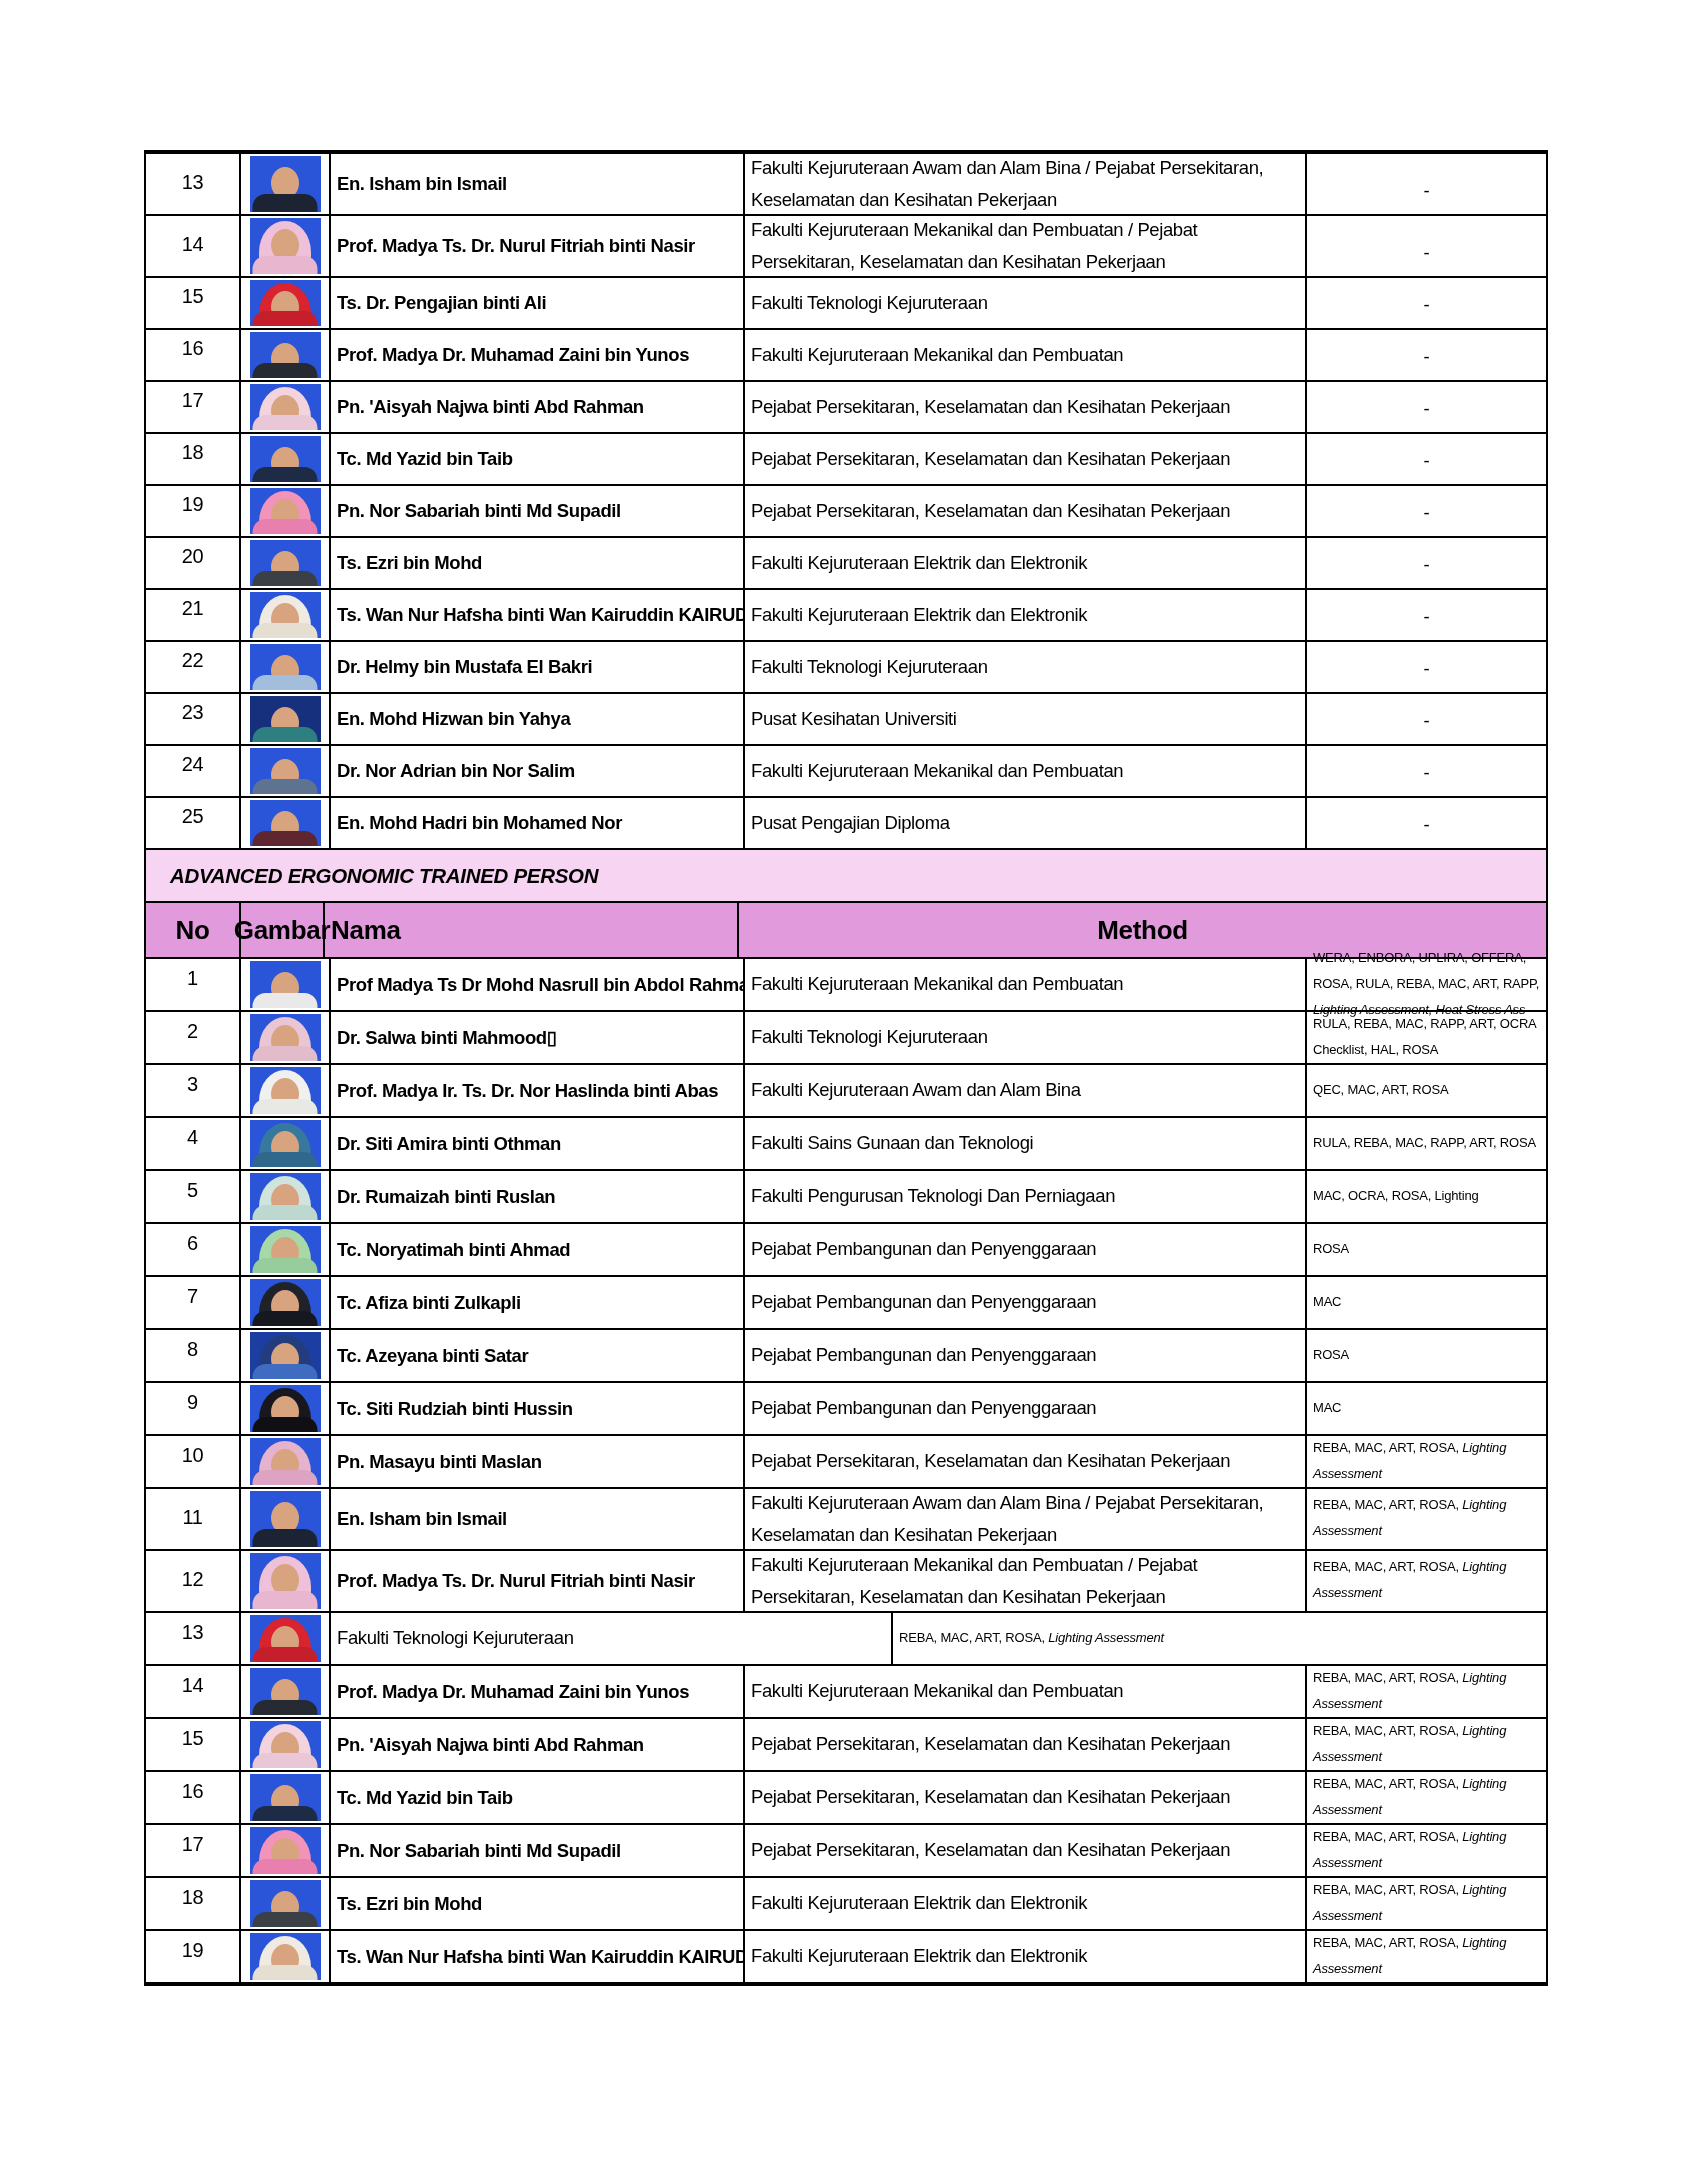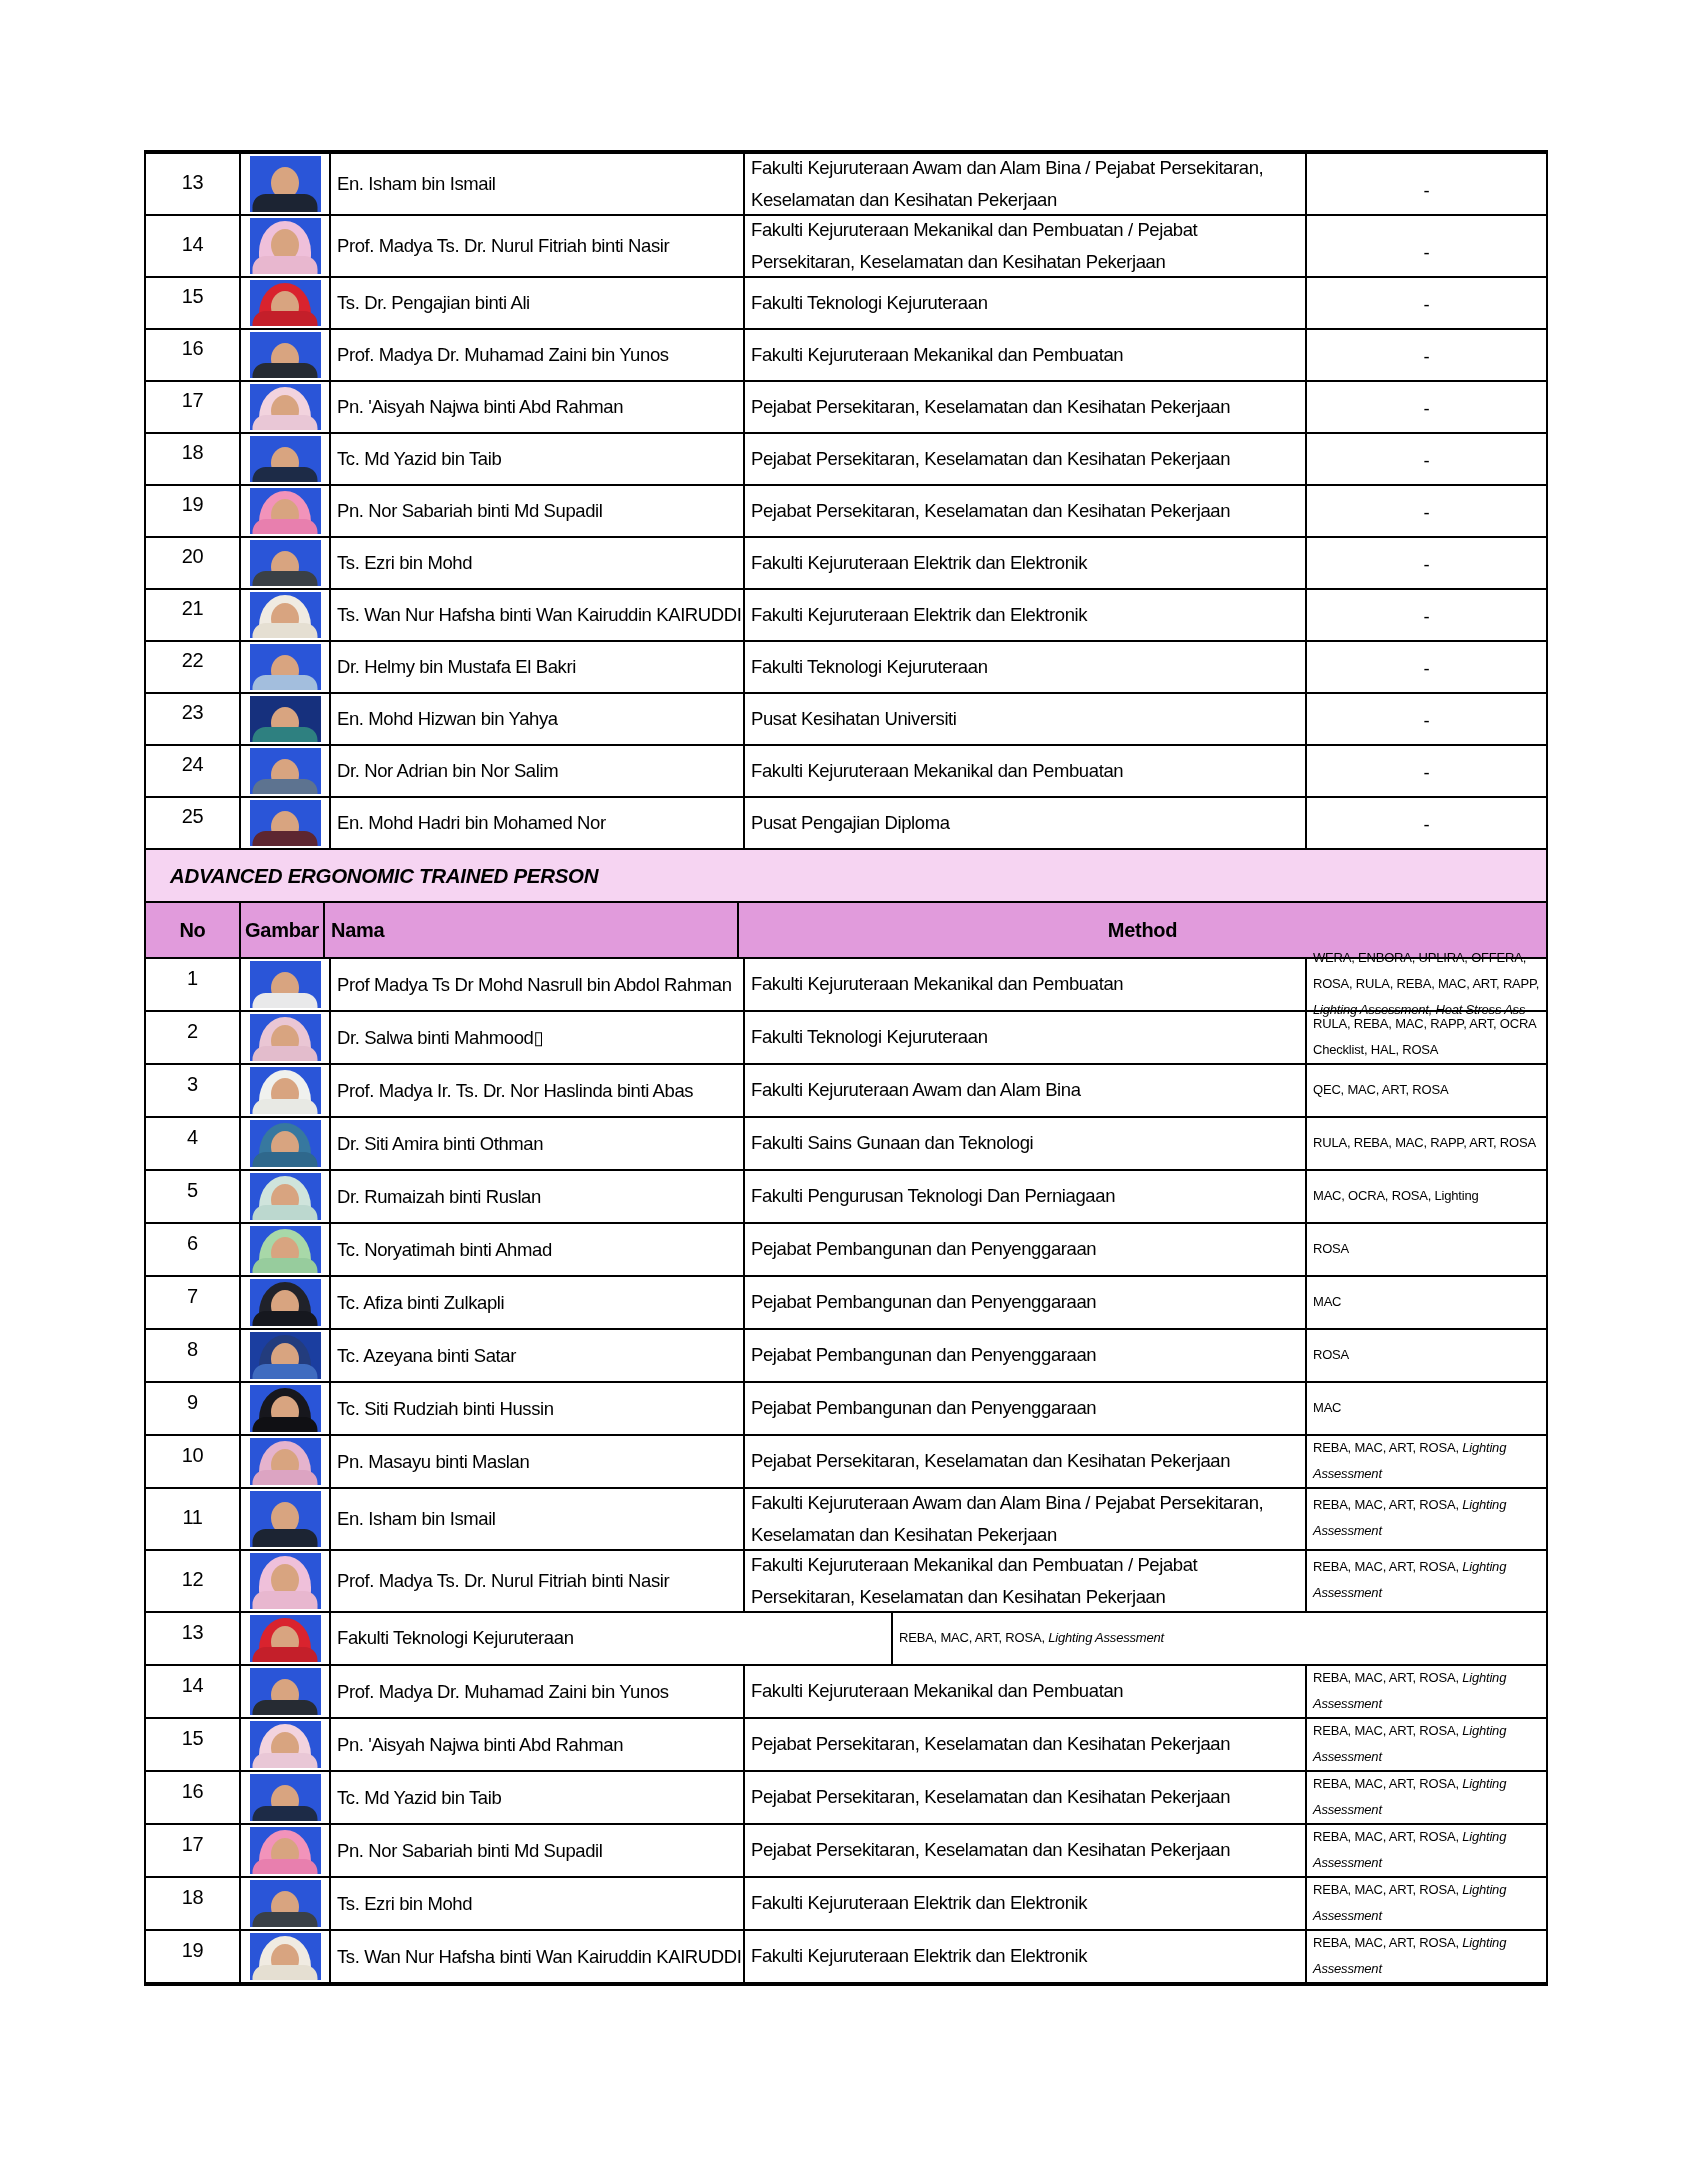--- a/index.html
+++ b/index.html
@@ -7,29 +7,29 @@
   .page{position:relative;width:1687px;height:2183px;background:#fff;overflow:hidden;}
   .sheet{position:absolute;left:144px;top:150px;width:1404px;}
   .tbl{border-left:2px solid #000;border-right:2px solid #000;}
   .tbl1{border-top:4.6px solid #000;}
   .row{display:flex;border-bottom:2.6px solid #000;background:#fff;}
   .tbl2 .row:last-child{border-bottom-width:4px;}
   .cell{border-left:2px solid #000;display:flex;box-sizing:border-box;}
   .row > .cell:first-child, .hrow > .hc:first-child{border-left:none;}
   .c-no{width:93px;align-items:flex-end;justify-content:center;padding-bottom:20px;font-size:20px;letter-spacing:-0.3px;}
   .c-img{width:90px;align-items:stretch;justify-content:center;padding:2px 0;}
-  .c-name{width:414px;align-items:center;padding-left:6px;font-size:18.5px;letter-spacing:-0.4px;white-space:nowrap;overflow:hidden;}
+  .c-name{width:414px;align-items:center;padding-left:6px;font-size:18.5px;letter-spacing:-0.4px;white-space:nowrap;overflow:hidden;font-weight:bold;}
   .c-ptj{width:562px;align-items:center;padding:2.6px 6.6px 2.6px 6px;font-size:18.5px;letter-spacing:-0.4px;line-height:1.75;}
   .c-meth{flex:1;font-size:18.5px;}
   .c-meth.dash{align-items:flex-end;justify-content:center;padding-bottom:12px;}
   .tbl2 .c-meth:not(.dash){align-items:center;padding:5.3px 5.3px 6.6px 6px;font-size:13px;letter-spacing:-0.2px;line-height:2.0;}
   .mwrap{display:block;}
   .it{font-style:italic;}
   .band{height:53px;border-left:2px solid #000;border-right:2px solid #000;border-bottom:2.6px solid #000;display:flex;align-items:center;padding-left:24px;box-sizing:border-box;font-weight:bold;font-style:italic;font-size:20.5px;letter-spacing:-0.3px;}
-  .hrow{display:flex;height:54px;border-left:2px solid #000;border-right:2px solid #000;border-bottom:2.6px solid #000;font-weight:bold;font-size:20px;letter-spacing:-0.3px;}
+  .hrow{display:flex;height:54px;border-left:2px solid #000;border-right:2px solid #000;border-bottom:2.6px solid #000;font-weight:bold;font-size:26px;letter-spacing:-0.3px;}
   .hc{display:flex;align-items:center;border-left:2px solid #000;box-sizing:border-box;}
   .h-no{width:93px;justify-content:center;}
   .h-img{width:84px;justify-content:center;}
   .h-name{width:414px;justify-content:flex-start;padding-left:6px;}
   .h-ptj{width:562px;justify-content:center;}
   .h-meth{flex:1;justify-content:center;}
   .ph{position:relative;width:71px;overflow:hidden;}
   .hij{position:absolute;left:50%;top:3.3px;transform:translateX(-50%);width:52px;height:62px;border-radius:50% 50% 44% 44%;}
   .hd{position:absolute;left:50%;top:11.2px;transform:translateX(-50%);width:28px;height:32px;border-radius:50%;}
   .bd{position:absolute;left:50%;bottom:0;transform:translateX(-50%);width:65px;height:32%;border-radius:13.2px 13.2px 0 0;}

